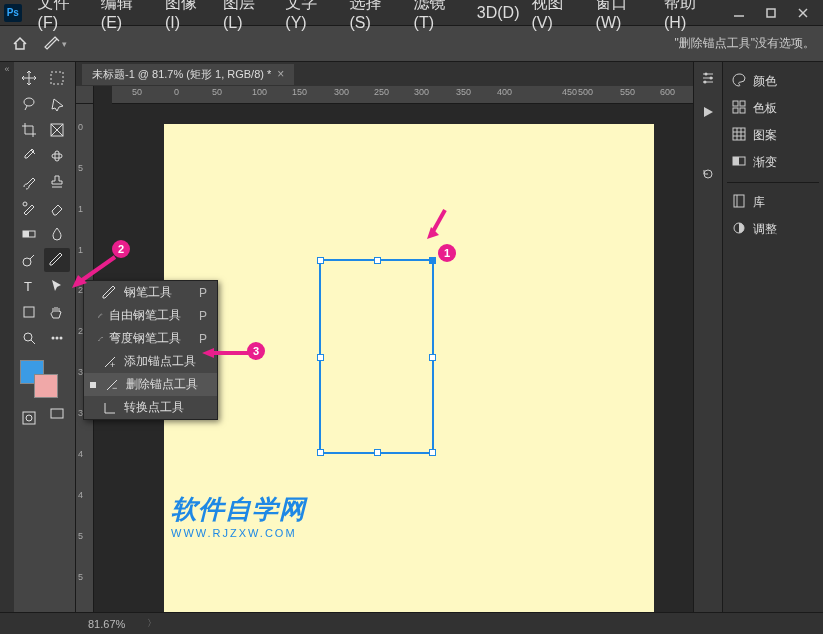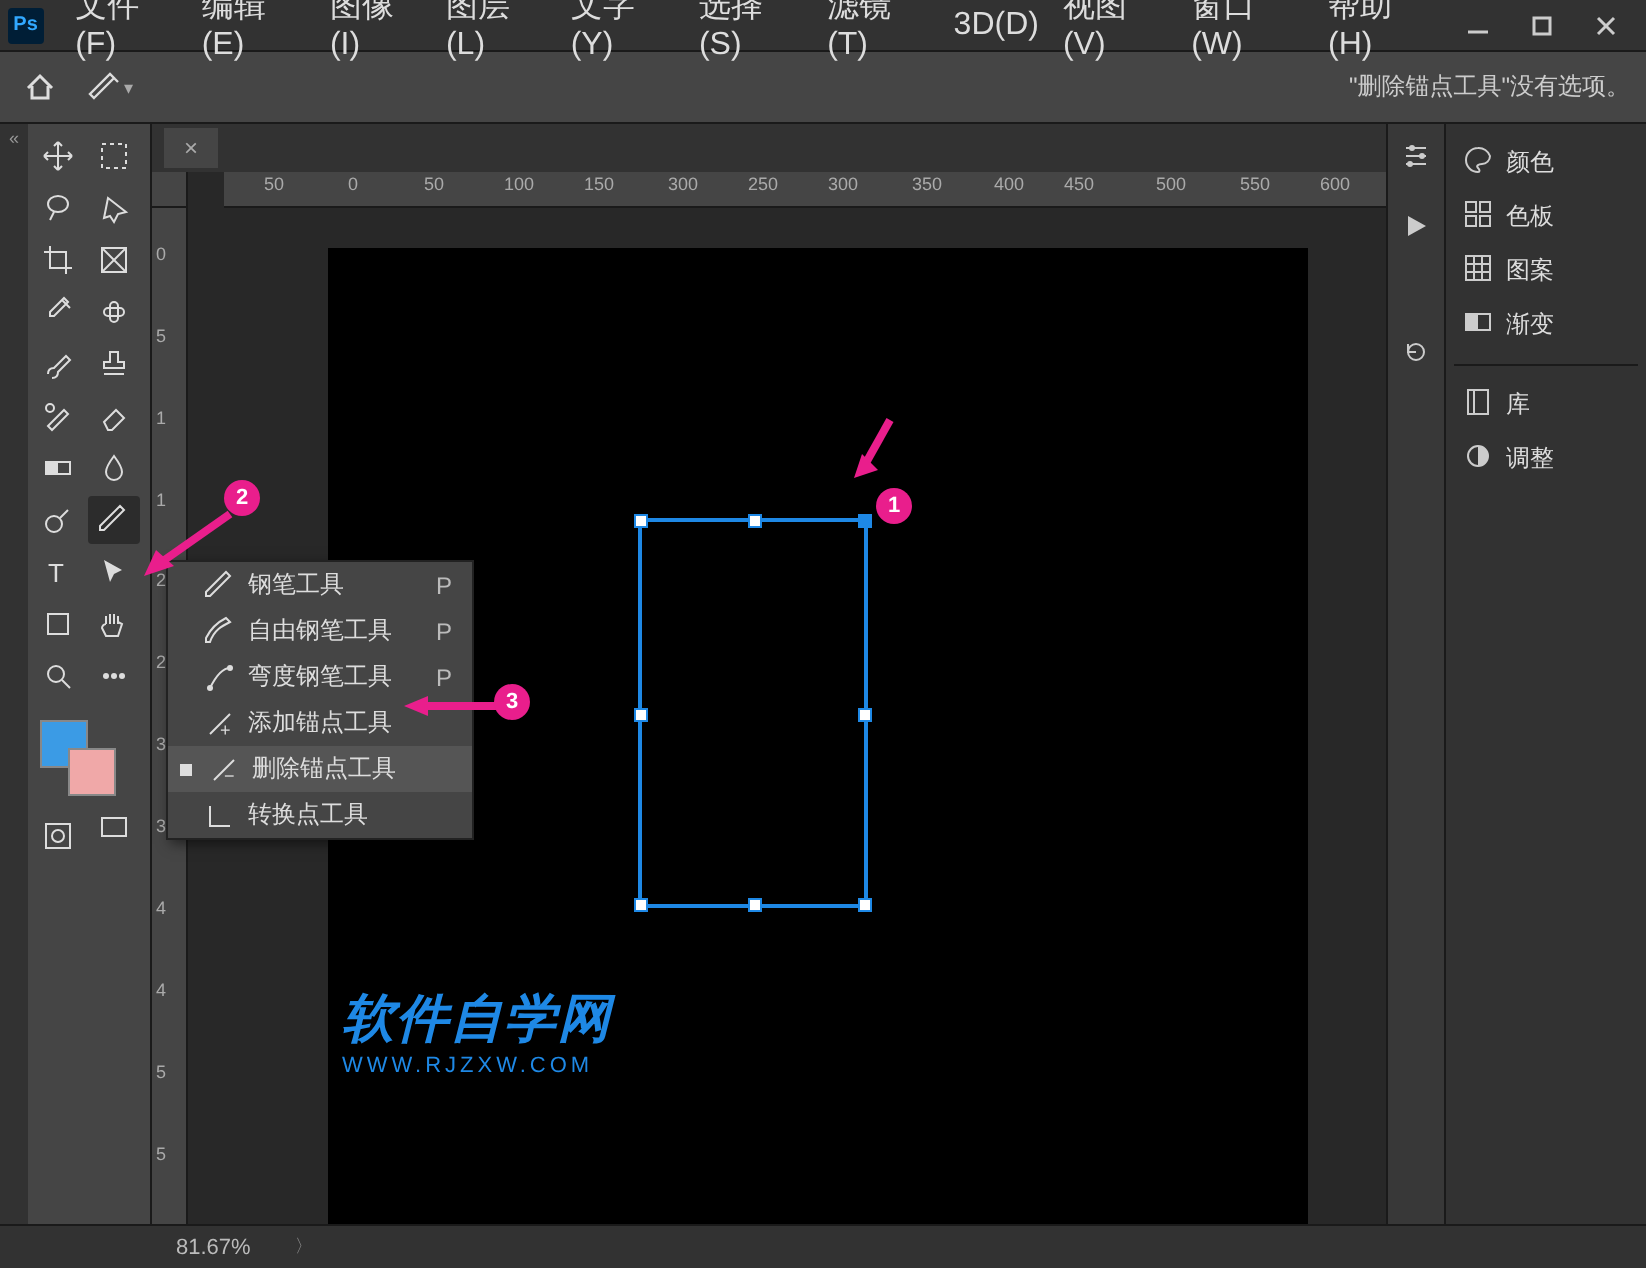--- a/index.html
+++ b/index.html
@@ -25,21 +25,21 @@
 .doc-area { flex: 1; background: #282828; display: flex; flex-direction: column; position: relative; }
 .tabstrip { height: 24px; background: #323232; display: flex; align-items: center; padding-left: 6px; }
 .doc-tab { background: #454545; padding: 3px 10px; font-size: 11px; color: #ddd; display: flex; align-items: center; gap: 6px; }
 .doc-tab .close { font-size: 12px; color: #aaa; }
 .ruler-h { height: 18px; background: #454545; display: flex; position: relative; overflow: hidden; border-bottom: 1px solid #1a1a1a; margin-left: 18px; }
 .ruler-h .tick { position: absolute; font-size: 9px; color: #aaa; top: 1px; }
 .ruler-v { width: 18px; background: #454545; position: relative; overflow: hidden; border-right: 1px solid #1a1a1a; }
 .ruler-v .tick { position: absolute; font-size: 9px; color: #aaa; left: 2px; writing-mode: horizontal-tb; }
 .canvas-wrap { flex: 1; display: flex; }
 .canvas-scroll { flex: 1; background: #282828; position: relative; overflow: hidden; }
-.canvas-page { position: absolute; background: #000000; left: 70px; top: 20px; width: 490px; height: 490px; }
+.canvas-page { position: absolute; background: #fef9c3; left: 70px; top: 20px; width: 490px; height: 490px; }
 .shape-rect { position: absolute; border: 2px solid #1e88e5; left: 155px; top: 135px; width: 115px; height: 195px; }
 .handle { position: absolute; width: 7px; height: 7px; background: #fff; border: 1px solid #1e88e5; }
 .watermark { position: absolute; left: 7px; bottom: 75px; }
 .watermark .big { color: #1e88e5; font-size: 26px; font-weight: bold; font-style: italic; letter-spacing: 1px; }
 .watermark .small { color: #1e88e5; font-size: 11px; letter-spacing: 2px; }
 .right-panels { width: 130px; background: #323232; display: flex; }
 .collapse-strip { width: 30px; background: #383838; display: flex; flex-direction: column; align-items: center; padding-top: 8px; gap: 14px; border-left: 1px solid #1a1a1a; border-right: 1px solid #1a1a1a; }
 .panel-list { flex: 1; padding: 6px 4px; }
 .panel-item { display: flex; align-items: center; gap: 6px; padding: 4px 4px; font-size: 12px; color: #ddd; }
 .panel-sep { height: 1px; background: #1a1a1a; margin: 6px 0; }
@@ -244,37 +244,38 @@
     <div class="tool">
         <svg class="icon" viewBox="0 0 16 16">
           <rect x="2" y="3" width="12" height="9" stroke="#ddd" fill="none"></rect>
         </svg>
       </div>
   </div>
 
   <div class="doc-area">
     <div class="tabstrip">
       <div class="doc-tab">
+        <span>未标题-1 @ 81.7% (矩形 1, RGB/8) *</span>
         <span class="close">×</span>
       </div>
     </div>
     <div style="display:flex">
       <div style="width:18px;height:18px;background:#454545;border-right:1px solid #1a1a1a;border-bottom:1px solid #1a1a1a"></div>
       <div class="ruler-h" style="flex:1">
         <span class="tick" style="left:20px">50</span>
         <span class="tick" style="left:62px">0</span>
         <span class="tick" style="left:100px">50</span>
         <span class="tick" style="left:140px">100</span>
         <span class="tick" style="left:180px">150</span>
         <span class="tick" style="left:222px">300</span>
         <span class="tick" style="left:262px">250</span>
         <span class="tick" style="left:302px">300</span>
         <span class="tick" style="left:344px">350</span>
         <span class="tick" style="left:385px">400</span>
-        <span class="tick" style="left:420px">450</span>
+        <span class="tick" style="left:450px">450</span>
         <span class="tick" style="left:466px">500</span>
         <span class="tick" style="left:508px">550</span>
         <span class="tick" style="left:548px">600</span>
 
       </div>
     </div>
     <div class="canvas-wrap">
       <div class="ruler-v">
         <span class="tick" style="top:18px">0</span>
         <span class="tick" style="top:59px">5</span>
@@ -373,21 +374,21 @@
         </div>
     </div>
   </div>
 </div>
 
 <div class="statusbar">
   <span class="zoom">81.67%</span>
   <span style="margin-left:6px;font-size:9px;color:#888">〉</span>
 </div>
 
-<div class="flyout" style="left:83px;top:280px;width:154px">
+<div class="flyout" style="left:83px;top:280px;width:135px">
   <div class="flyout-item">
       <span style="width:6px"></span>
       <svg class="icon" viewBox="0 0 16 16">
         <path d="M3 13L13 3l-2-2L1 11v2z" stroke="#ddd" fill="none"></path>
       </svg>
       <span>钢笔工具</span>
       <span class="shortcut">P</span>
     </div>
   <div class="flyout-item">
       <span style="width:6px"></span>

